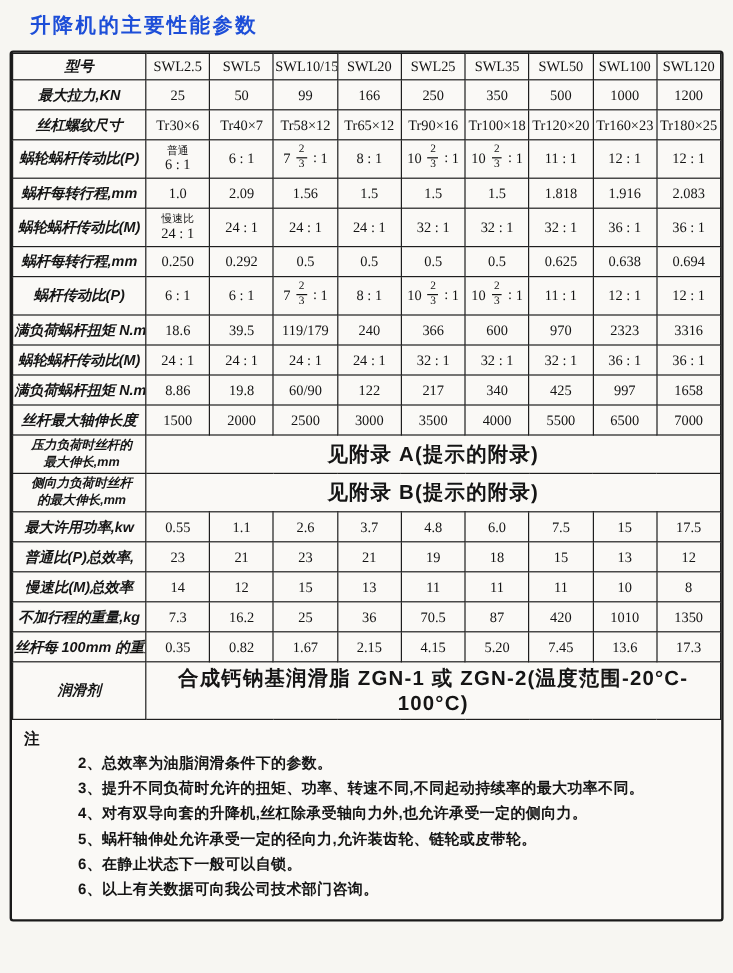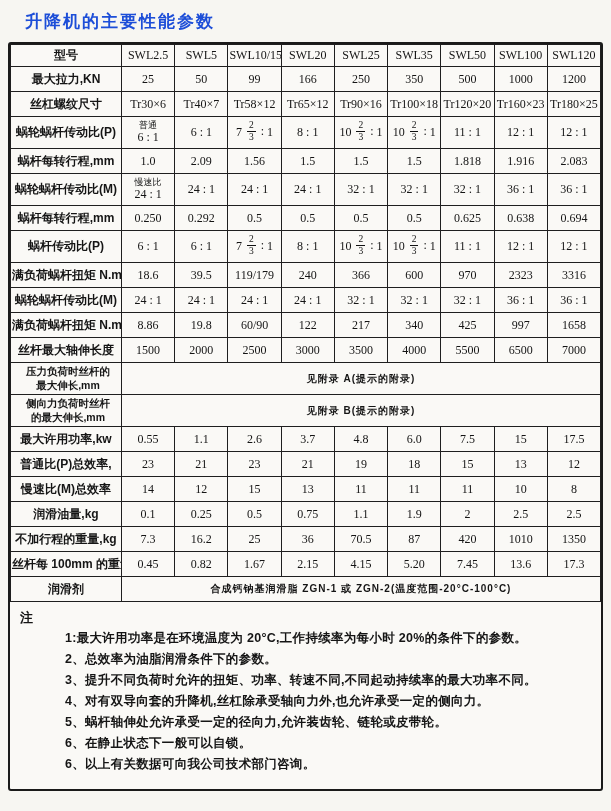--- a/index.html
+++ b/index.html
@@ -28,31 +28,31 @@
     border:1px solid #1f1f1f;
     text-align:center;vertical-align:middle;
     padding:2px 1px;overflow:hidden;
   }
   table.perf tr{height:25px;}
   table.perf thead tr{height:22px;}
   table.perf tr.tall{height:32px;margin-top:28px;}
   .label-cell{
     font-weight:700;font-size:12px;
     font-family:"Liberation Sans","DejaVu Sans",sans-serif;
-    white-space:nowrap;line-height:1.25;
+    white-space:nowrap;line-height:1.25;font-style:italic;
   }
   .label-cell.two-line{white-space:normal;text-align:left;padding-left:5px;}
   .label-cell.small{font-size:10.5px;text-align:center;}
   .model-cell,.val-cell{
     font-family:"Liberation Serif","DejaVu Serif",serif;
     font-size:12px;font-weight:400;color:#141414;
     white-space:nowrap;
   }
   .span-cell{
-    font-weight:700;font-size:10px;letter-spacing:1px;
+    font-weight:700;font-size:17px;letter-spacing:1px;
   }
   .cell-top{display:block;font-size:9px;line-height:1.1;font-family:"Liberation Sans","DejaVu Sans",sans-serif;}
   .cell-main{display:block;line-height:1.15;}
   .frac{
     display:inline-flex;flex-direction:column;align-items:center;
     vertical-align:middle;line-height:1;font-size:9.5px;margin:0 2px;
     position:relative;top:-1px;
   }
   .frac .fn{border-bottom:1px solid #111;padding:0 2px 1px;}
   .frac .fd{padding-top:1px;}
@@ -286,66 +286,53 @@
             <td class="val-cell">12</td>
             <td class="val-cell">15</td>
             <td class="val-cell">13</td>
             <td class="val-cell">11</td>
             <td class="val-cell">11</td>
             <td class="val-cell">11</td>
             <td class="val-cell">10</td>
             <td class="val-cell">8</td>
           </tr>
           <tr>
-            <td class="label-cell">润滑油量,kg</td>
-            <td class="val-cell">0.1</td>
-            <td class="val-cell">0.25</td>
-            <td class="val-cell">0.5</td>
-            <td class="val-cell">0.75</td>
-            <td class="val-cell">1.1</td>
-            <td class="val-cell">1.9</td>
-            <td class="val-cell">2</td>
-            <td class="val-cell">2.5</td>
-            <td class="val-cell">2.5</td>
-          </tr>
-          <tr>
             <td class="label-cell">不加行程的重量,kg</td>
             <td class="val-cell">7.3</td>
             <td class="val-cell">16.2</td>
             <td class="val-cell">25</td>
             <td class="val-cell">36</td>
             <td class="val-cell">70.5</td>
             <td class="val-cell">87</td>
             <td class="val-cell">420</td>
             <td class="val-cell">1010</td>
             <td class="val-cell">1350</td>
           </tr>
           <tr>
             <td class="label-cell">丝杆每 100mm 的重量</td>
-            <td class="val-cell">0.45</td>
+            <td class="val-cell">0.35</td>
             <td class="val-cell">0.82</td>
             <td class="val-cell">1.67</td>
             <td class="val-cell">2.15</td>
             <td class="val-cell">4.15</td>
             <td class="val-cell">5.20</td>
             <td class="val-cell">7.45</td>
             <td class="val-cell">13.6</td>
             <td class="val-cell">17.3</td>
           </tr>
           <tr>
             <td class="label-cell">润滑剂</td>
             <td colspan="9" class="span-cell">合成钙钠基润滑脂 ZGN-1 或 ZGN-2(温度范围-20°C-100°C)</td>
           </tr>
         </tbody>
     </table>
 
     <div class="notes">
       <div class="notes-title">注</div>
       <div id="notes-list">
-          <div class="note-item">1:最大许用功率是在环境温度为 20°C,工作持续率为每小时 20%的条件下的参数。</div>
           <div class="note-item">2、总效率为油脂润滑条件下的参数。</div>
           <div class="note-item">3、提升不同负荷时允许的扭矩、功率、转速不同,不同起动持续率的最大功率不同。</div>
           <div class="note-item">4、对有双导向套的升降机,丝杠除承受轴向力外,也允许承受一定的侧向力。</div>
           <div class="note-item">5、蜗杆轴伸处允许承受一定的径向力,允许装齿轮、链轮或皮带轮。</div>
           <div class="note-item">6、在静止状态下一般可以自锁。</div>
           <div class="note-item">6、以上有关数据可向我公司技术部门咨询。</div>
         </div>
     </div>
   </div>
 

